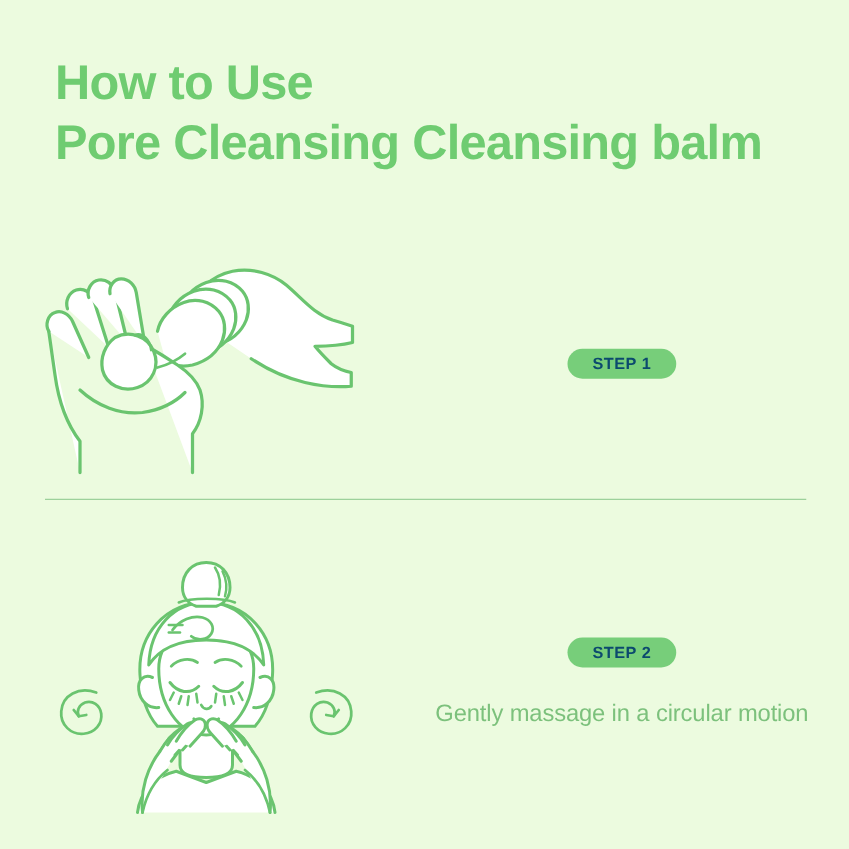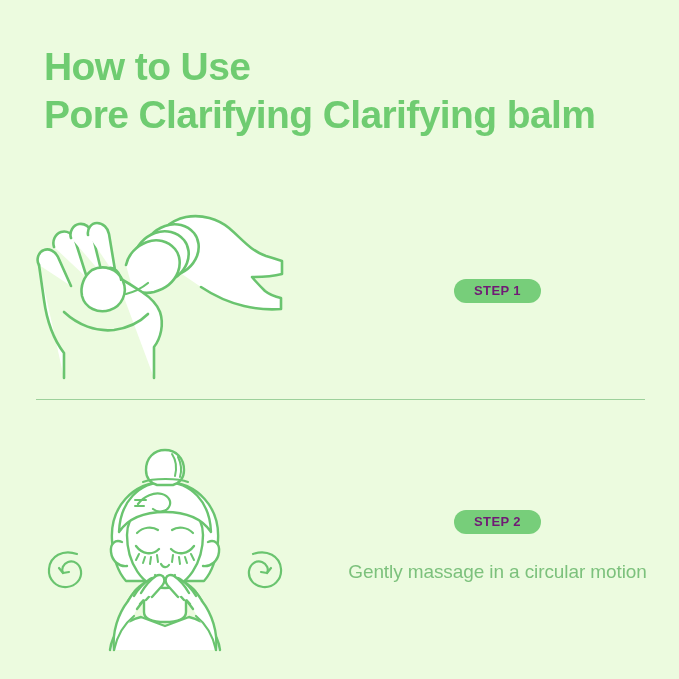--- a/index.html
+++ b/index.html
@@ -66,21 +66,21 @@
     display:flex;
     flex-direction:column;
     align-items:center;
     justify-content:center;
     padding-right:14px;
   }
 
   .badge{
     display:inline-block;
     background:#77ce7a;
-    color:#701a75;
+    color:#0c4a6e;
     font-size:13px;
     font-weight:700;
     letter-spacing:0.4px;
     padding:5px 20px 6px 20px;
     border-radius:20px;
     line-height:1;
     white-space:nowrap;
     margin-top:10px;
   }
 
@@ -98,21 +98,21 @@
 
   svg{ display:block; overflow:visible; }
 </style>
 </head>
 <body>
 
 <div class="page">
 
   <div class="title-block">
     <div class="title-line l1">How to Use</div>
-    <div class="title-line l2">Pore Clarifying Clarifying balm</div>
+    <div class="title-line l2">Pore Cleansing Cleansing balm</div>
   </div>
 
   <div class="step-row one">
 
     <div class="art one">
       <svg width="270" height="185" viewBox="0 0 270 185" fill="none" stroke="#6ac46f" stroke-width="2.6" stroke-linecap="round" stroke-linejoin="round">
 
         <path d="M118 57 C126 38 141 26 156 23 C172 20 188 25 199 34
                  C212 45 221 57 236 62 C243 64 249 66 252 67
                  L252 80 C244 82 232 83 222 83

